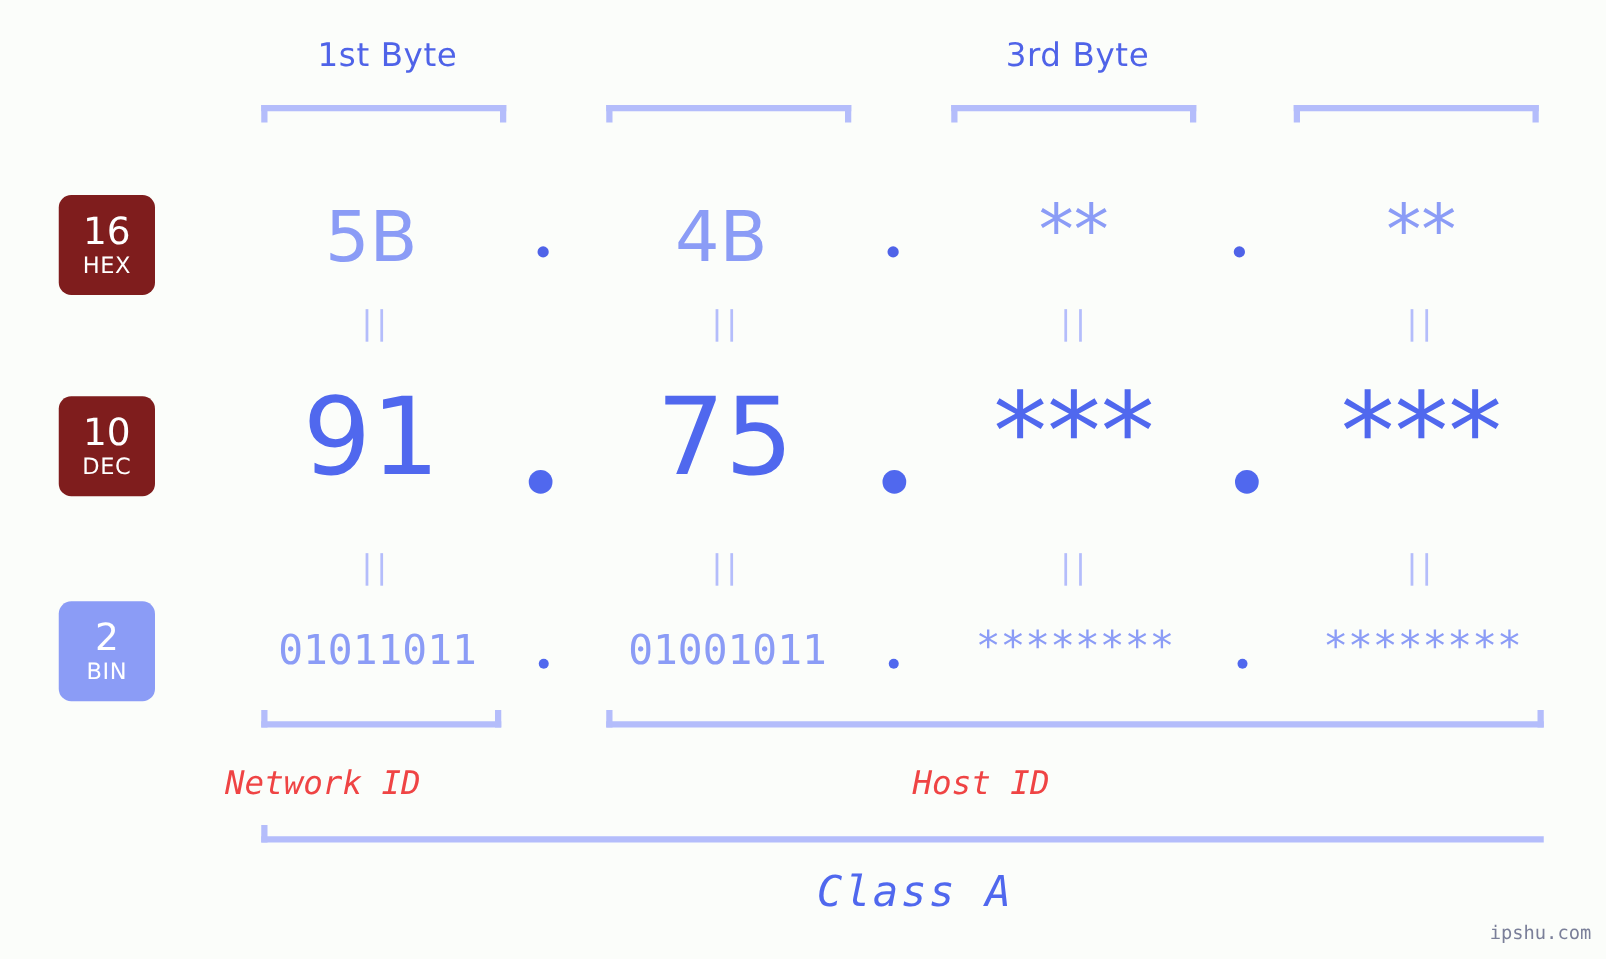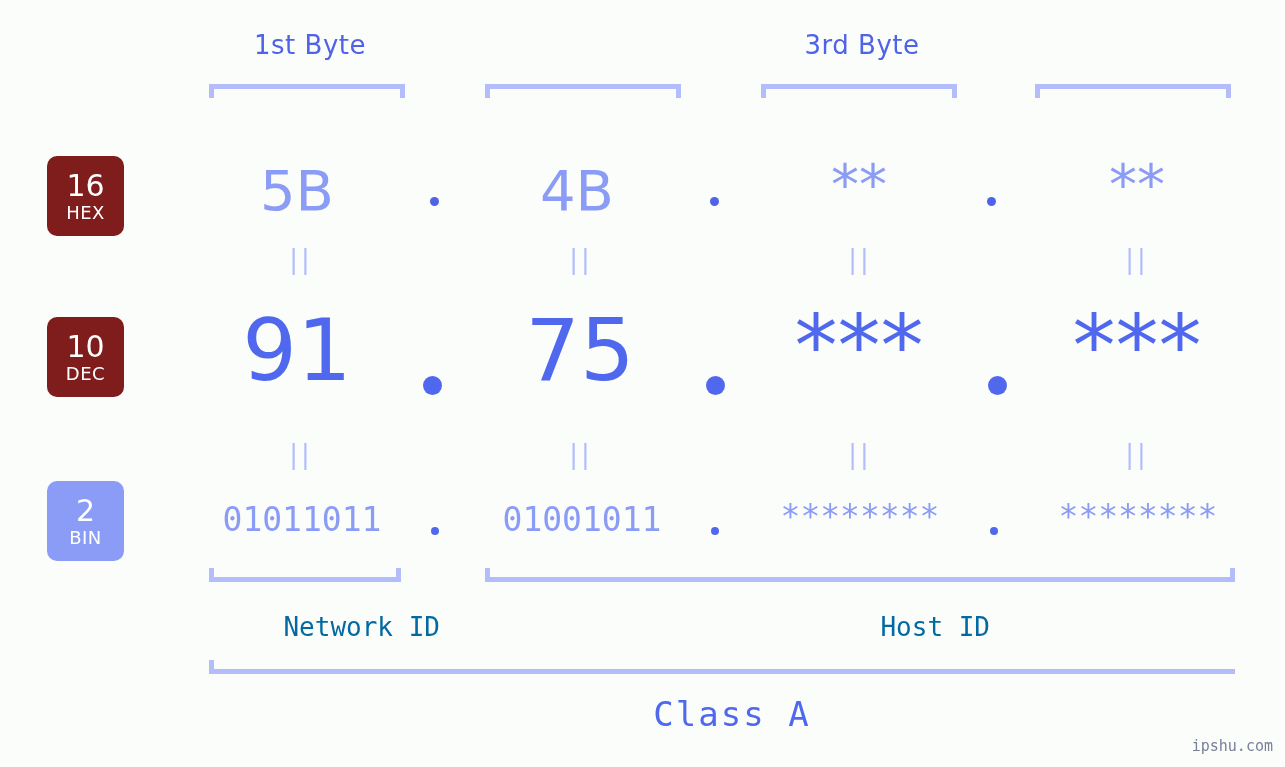--- a/index.html
+++ b/index.html
@@ -125,25 +125,26 @@
     color: #b4bdfb;
     font-size: 26px;
     font-family: "DejaVu Sans", sans-serif;
     letter-spacing: 3px;
     line-height: 1;
   }
 
   
   .id-label {
     position: absolute;
-    text-align: right;
+    text-align: left;
     font-family: "DejaVu Sans Mono", monospace;
     font-size: 26px;
-    color: #0369a1;
-    white-space: nowrap;
+    color: #ef4444;
+    white-space: nowrap;
+    font-style: italic;
   }
   .class-label {
     position: absolute;
     text-align: center;
     font-family: "DejaVu Sans Mono", monospace;
     font-size: 34px;
     color: #5068ee;
     white-space: nowrap;
     letter-spacing: 2px;
   }
@@ -219,17 +220,17 @@
   <div class="dot bin-dot" style="left:990px; top:527px;"></div>
   <div class="cell bin" style="left:1008px; top:497px;">********</div>
 
   <div class="bracket-bottom" style="left:209px; top:568px; width:192px;"></div>
   <div class="bracket-bottom" style="left:485px; top:568px; width:750px;"></div>
 
   <div class="id-label" style="left:180px; top:612px; width:260px;">Network ID</div>
   <div class="id-label" style="left:730px; top:612px; width:260px;">Host ID</div>
 
   <div class="bracket-bottom left-only" style="left:209px; top:660px; width:1026px;"></div>
-  <div class="class-label" style="left:452px; top:694px; width:560px;">Class A</div>
+  <div class="class-label" style="left:452px; top:694px; width:560px;font-style:italic;">Class A</div>
 
   <div class="watermark">ipshu.com</div>
 
 </div>
 
 </body></html>

